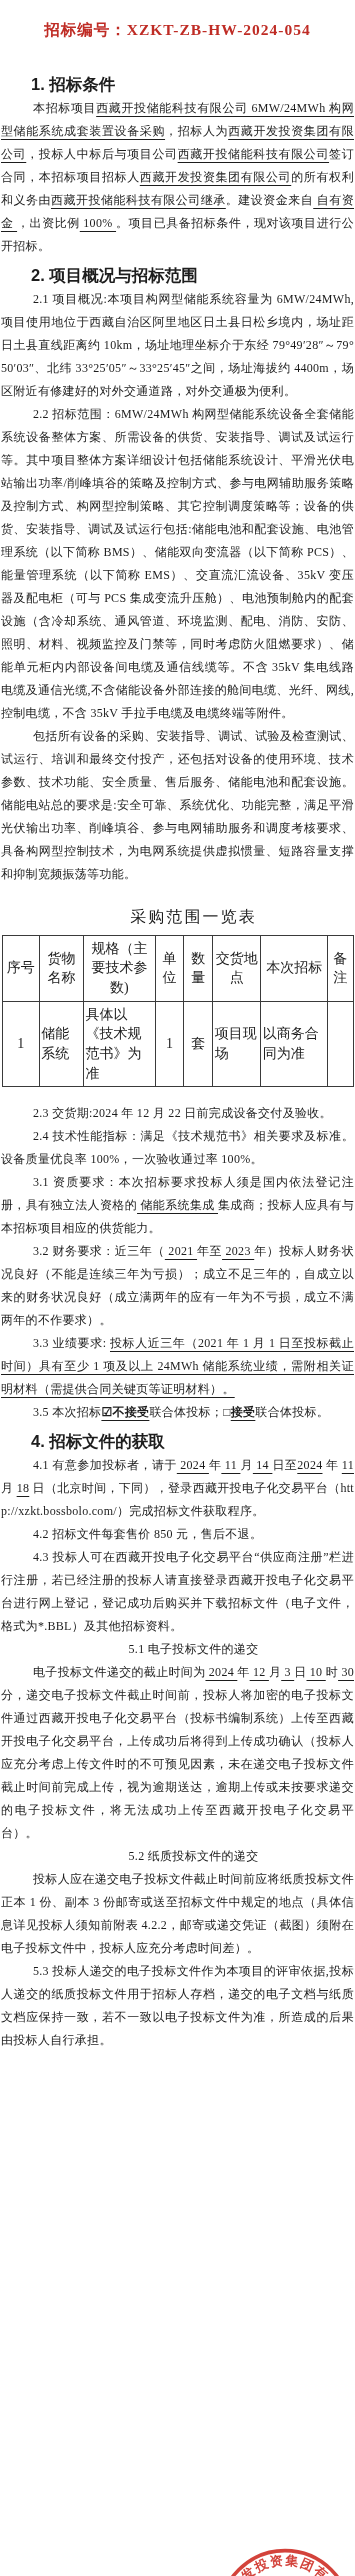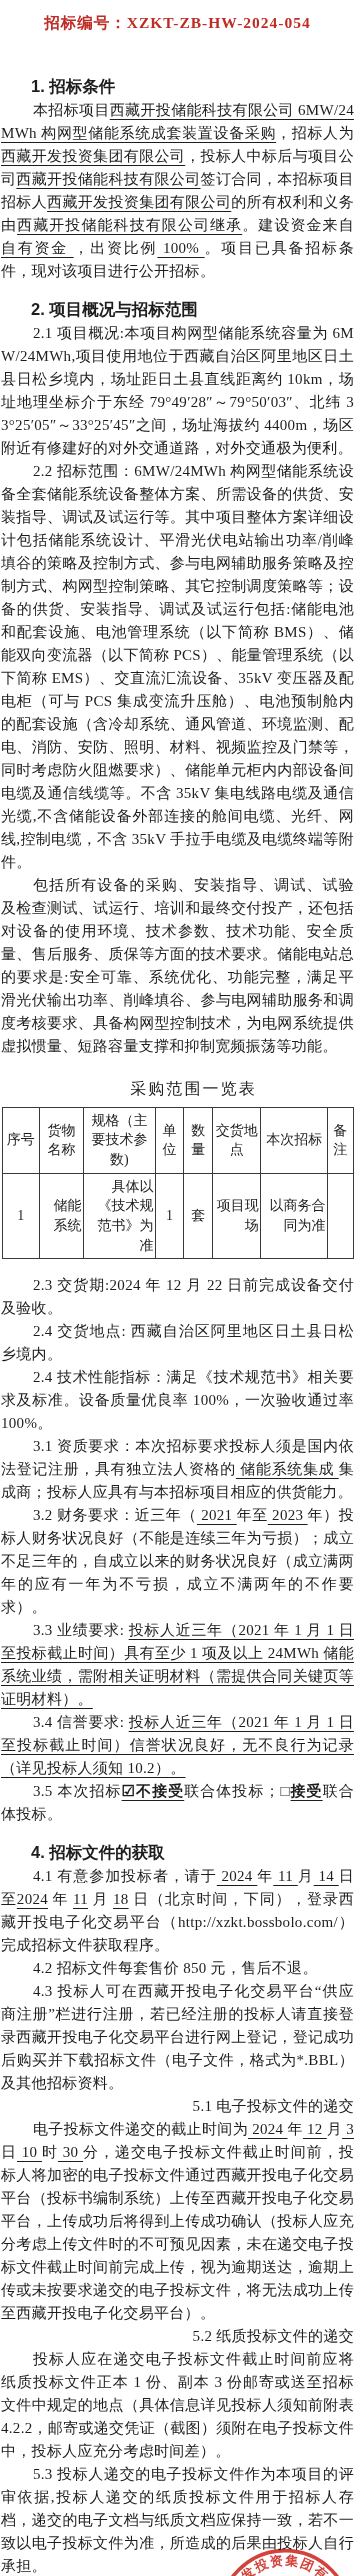--- a/index.html
+++ b/index.html
@@ -4,52 +4,52 @@
 <title>招标公告</title>
 <style>
   :root{ --red:#bf2c25; --seal:#d0342c; --ink:#1d1d1d; }
   html,body{ margin:0; padding:0; background:#ffffff; }
   .page{
     position:relative; width:355px; height:2694px; margin:0 auto;
     background:#fff; overflow:hidden; color:var(--ink);
     font-family:"Liberation Serif","DejaVu Serif",serif;
   }
   .doc-number{
-    margin-top:11px; text-align:center; color:var(--red);
+    margin-top:18px; text-align:center; color:var(--red);
     font-size:15.5px; line-height:23px; letter-spacing:1px; font-weight:bold;
   }
   .body-flow{ padding:0 1px; }
   .first-gap{ height:26px; }
   .sec-heading{
     font-family:"Liberation Sans","DejaVu Sans",sans-serif;
     font-weight:bold; font-size:16.5px; line-height:24px;
-    padding-left:30px; margin:14px 0 1px 0;
+    padding-left:30px; margin:5px 0 1px 0;
   }
   .para{
-    margin:0; font-size:15px; line-height:23px;
+    margin:0; font-size:12px; line-height:23px;
     text-align:justify; text-indent:32px; letter-spacing:0.3px;
     word-break:break-all;
   }
-  .para.plain{ text-align:right; }
+  .para.plain{ text-align:center; }
   .para .u{ text-decoration:underline; text-decoration-thickness:1px; text-underline-offset:3.6px; }
   .para .b{ font-weight:bold; }
   .table-title{
     text-align:center; font-size:16px; line-height:23px;
     margin-top:18.5px; letter-spacing:2.1px;margin-left:32px;
   }
   table.purchase{
     width:352px; margin:7.2px auto 5.2px auto; border-collapse:collapse;
     table-layout:fixed; font-size:14px;
   }
   table.purchase th, table.purchase td{
     border:1px solid #3a3a3a; font-weight:normal; text-align:center;
     vertical-align:middle; padding:3.1px 1.5px; line-height:19.6px; word-break:break-all;
   }
   table.purchase thead th{ height:49px; }
-  table.purchase tbody td{ height:27px; text-align:right; }
+  table.purchase tbody td{ height:27px; text-align:left; }
   table.purchase tbody td.c{ text-align:center; }
   .after-table-gap{ height:9.3px; }
   .footer{ position:absolute; left:0; top:2570px; width:355px; height:125px; }
   .seal{
     position:absolute; left:215px; top:-24px; width:140px; height:140px;
     mix-blend-mode:multiply; opacity:.93;
   }
 </style>
 </head>
 <body>
@@ -60,21 +60,21 @@
 
   <div class="body-flow">
     <div class="first-gap"></div>
 
     <div id="sections-pre">
         <div class="sec-heading">1. 招标条件</div>
         <p class="para"><span>本招标项目</span><span class="u">西藏开投储能科技有限公司 6MW/24MWh 构网型储能系统成套装置设备采购</span><span>，招标人为</span><span class="u">西藏开发投资集团有限公司</span><span>，投标人中标后与项目公司</span><span class="u">西藏开投储能科技有限公司</span><span>签订合同，本招标项目招标人</span><span class="u">西藏开发投资集团有限公司</span><span>的所有权利和义务由</span><span class="u">西藏开投储能科技有限公司继承</span><span>。建设资金来自</span><span class="u"> 自有资金 </span><span>，出资比例</span><span class="u"> 100% </span><span>。项目已具备招标条件，现对该项目进行公开招标。</span></p>
         <div class="sec-heading">2. 项目概况与招标范围</div>
         <p class="para"><span>2.1 项目概况:本项目构网型储能系统容量为 6MW/24MWh,项目使用地位于西藏自治区阿里地区日土县日松乡境内，场址距日土县直线距离约 10km，场址地理坐标介于东经 79°49′28″～79°50′03″、北纬 33°25′05″～33°25′45″之间，场址海拔约 4400m，场区附近有修建好的对外交通道路，对外交通极为便利。</span></p>
         <p class="para"><span>2.2 招标范围：6MW/24MWh 构网型储能系统设备全套储能系统设备整体方案、所需设备的供货、安装指导、调试及试运行等。其中项目整体方案详细设计包括储能系统设计、平滑光伏电站输出功率/削峰填谷的策略及控制方式、参与电网辅助服务策略及控制方式、构网型控制策略、其它控制调度策略等；设备的供货、安装指导、调试及试运行包括:储能电池和配套设施、电池管理系统（以下简称 BMS）、储能双向变流器（以下简称 PCS）、能量管理系统（以下简称 EMS）、交直流汇流设备、35kV 变压器及配电柜（可与 PCS 集成变流升压舱）、电池预制舱内的配套设施（含冷却系统、通风管道、环境监测、配电、消防、安防、照明、材料、视频监控及门禁等，同时考虑防火阻燃要求）、储能单元柜内内部设备间电缆及通信线缆等。不含 35kV 集电线路电缆及通信光缆,不含储能设备外部连接的舱间电缆、光纤、网线,控制电缆，不含 35kV 手拉手电缆及电缆终端等附件。</span></p>
-        <p class="para"><span>包括所有设备的采购、安装指导、调试、试验及检查测试、试运行、培训和最终交付投产，还包括对设备的使用环境、技术参数、技术功能、安全质量、售后服务、质保等方面的技术要求。储能电站总的要求是:安全可靠、系统优化、功能完整，满足平滑光伏输出功率、削峰填谷、参与电网辅助服务和调度考核要求、具备构网型控制技术，为电网系统提供虚拟惯量、短路容量支撑和抑制宽频振荡等功能。</span></p>
+        <p class="para"><span>包括所有设备的采购、安装指导、调试、试验及检查测试、试运行、培训和最终交付投产，还包括对设备的使用环境、技术参数、技术功能、安全质量、售后服务、储能电池和配套设施。储能电站总的要求是:安全可靠、系统优化、功能完整，满足平滑光伏输出功率、削峰填谷、参与电网辅助服务和调度考核要求、具备构网型控制技术，为电网系统提供虚拟惯量、短路容量支撑和抑制宽频振荡等功能。</span></p>
       </div>
 
     <div class="table-title">采购范围一览表</div>
 
     <table class="purchase">
       <colgroup>
         <col style="width:28px">
           <col style="width:33px">
           <col style="width:54px">
           <col style="width:21px">
@@ -106,26 +106,24 @@
           <td>以商务合同为准</td>
           <td></td>
         </tr>
       </tbody>
     </table>
 
     <div class="after-table-gap"></div>
 
     <div id="sections-post">
         <p class="para"><span>2.3 交货期:2024 年 12 月 22 日前完成设备交付及验收。</span></p>
-        <p class="para"><span>2.4 交货地点: 西藏自治区阿里地区日土县日松乡境内。</span></p>
         <p class="para"><span>2.4 技术性能指标：满足《技术规范书》相关要求及标准。设备质量优良率 100%，一次验收通过率 100%。</span></p>
         <p class="para"><span>3.1 资质要求：本次招标要求投标人须是国内依法登记注册，具有独立法人资格的</span><span class="u"> 储能系统集成 </span><span>集成商；投标人应具有与本招标项目相应的供货能力。</span></p>
         <p class="para"><span>3.2 财务要求：近三年（</span><span class="u"> 2021 </span><span>年至</span><span class="u"> 2023 </span><span>年）投标人财务状况良好（不能是连续三年为亏损）；成立不足三年的，自成立以来的财务状况良好（成立满两年的应有一年为不亏损，成立不满两年的不作要求）。</span></p>
         <p class="para"><span>3.3 业绩要求: </span><span class="u">投标人近三年（2021 年 1 月 1 日至投标截止时间）具有至少 1 项及以上 24MWh 储能系统业绩，需附相关证明材料（需提供合同关键页等证明材料）。</span></p>
-        <p class="para"><span>3.4 信誉要求: </span><span class="u">投标人近三年（2021 年 1 月 1 日至投标截止时间）信誉状况良好，无不良行为记录（详见投标人须知 10.2）。</span></p>
         <p class="para"><span>3.5 本次招标</span><span class="u b">☑不接受</span><span>联合体投标；□</span><span class="u b">接受</span><span>联合体投标。</span></p>
         <div class="sec-heading">4. 招标文件的获取</div>
         <p class="para"><span>4.1 有意参加投标者，请于</span><span class="u"> 2024 </span><span>年</span><span class="u"> 11 </span><span>月</span><span class="u"> 14 </span><span>日至</span><span class="u">2024</span><span> 年 </span><span class="u">11</span><span> 月 </span><span class="u">18</span><span> 日（北京时间，下同），登录西藏开投电子化交易平台（http://xzkt.bossbolo.com/）完成招标文件获取程序。</span></p>
         <p class="para"><span>4.2 招标文件每套售价 850 元，售后不退。</span></p>
         <p class="para"><span>4.3 投标人可在西藏开投电子化交易平台“供应商注册”栏进行注册，若已经注册的投标人请直接登录西藏开投电子化交易平台进行网上登记，登记成功后购买并下载招标文件（电子文件，格式为*.BBL）及其他招标资料。</span></p>
         <p class="para plain"><span>5.1 电子投标文件的递交</span></p>
         <p class="para"><span>电子投标文件递交的截止时间为</span><span class="u"> 2024 </span><span>年</span><span class="u"> 12 </span><span>月</span><span class="u"> 3 </span><span>日</span><span class="u"> 10 </span><span>时</span><span class="u"> 30 </span><span>分，递交电子投标文件截止时间前，投标人将加密的电子投标文件通过西藏开投电子化交易平台（投标书编制系统）上传至西藏开投电子化交易平台，上传成功后将得到上传成功确认（投标人应充分考虑上传文件时的不可预见因素，未在递交电子投标文件截止时间前完成上传，视为逾期送达，逾期上传或未按要求递交的电子投标文件，将无法成功上传至西藏开投电子化交易平台）。</span></p>
         <p class="para plain"><span>5.2 纸质投标文件的递交</span></p>
         <p class="para"><span>投标人应在递交电子投标文件截止时间前应将纸质投标文件正本 1 份、副本 3 份邮寄或送至招标文件中规定的地点（具体信息详见投标人须知前附表 4.2.2，邮寄或递交凭证（截图）须附在电子投标文件中，投标人应充分考虑时间差）。</span></p>
         <p class="para"><span>5.3 投标人递交的电子投标文件作为本项目的评审依据,投标人递交的纸质投标文件用于招标人存档，递交的电子文档与纸质文档应保持一致，若不一致以电子投标文件为准，所造成的后果由投标人自行承担。</span></p>

